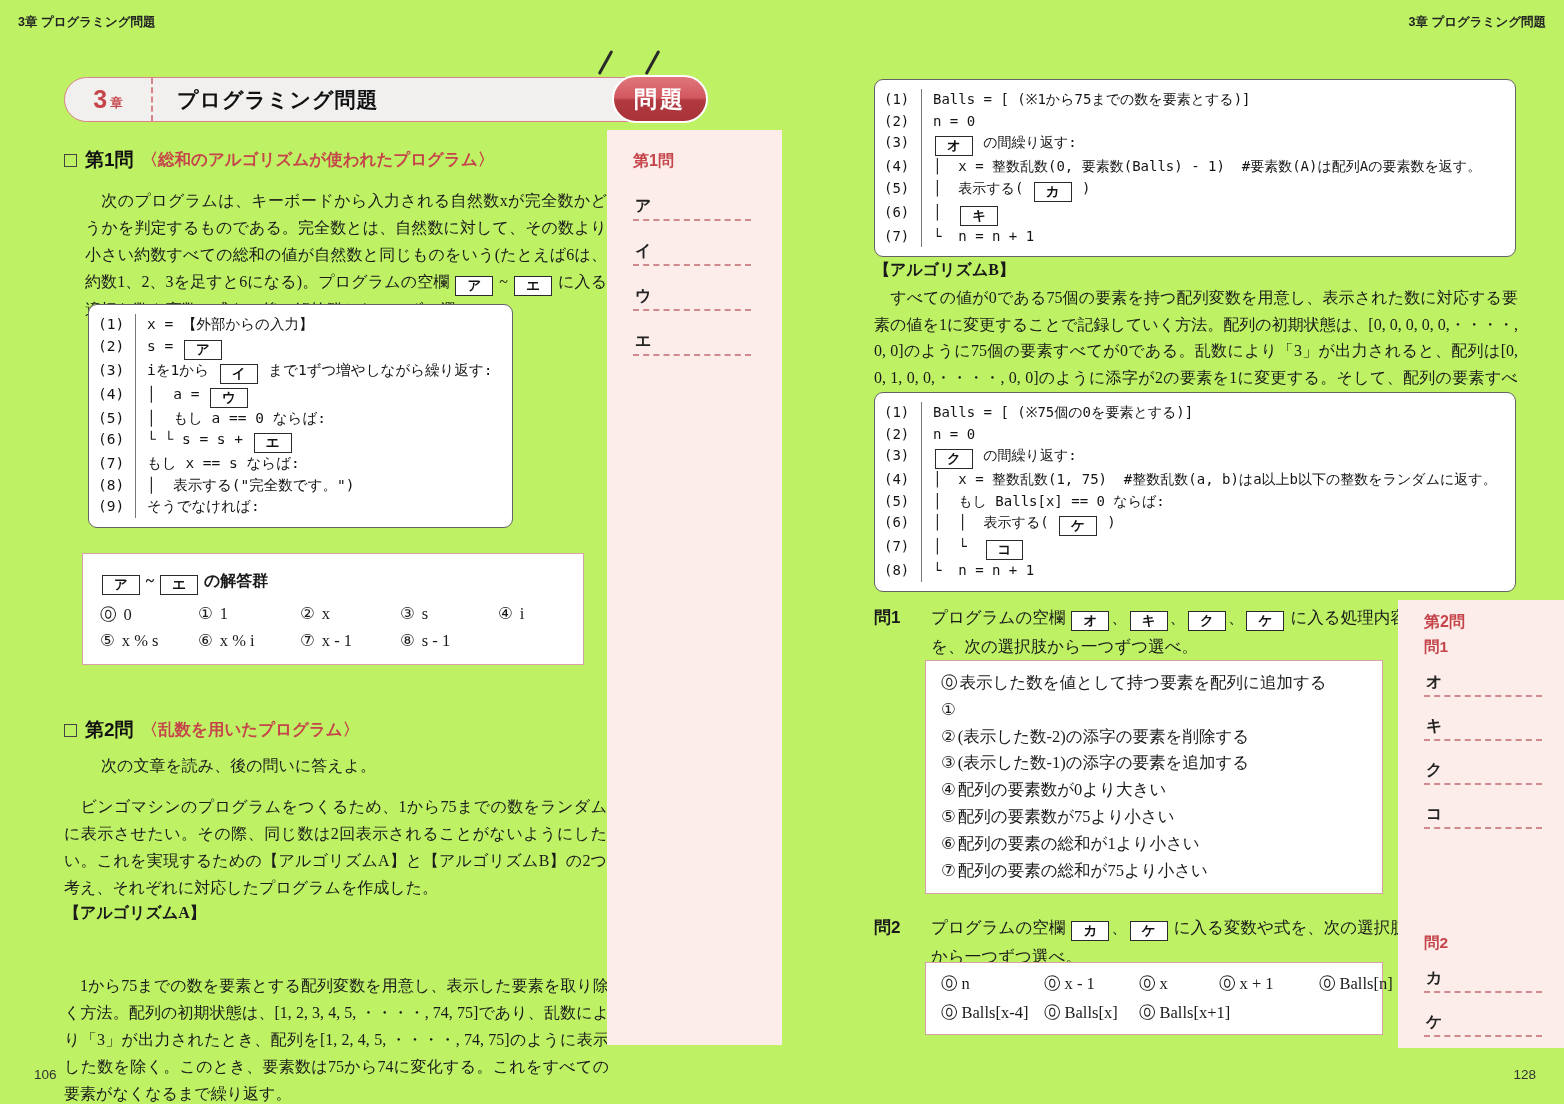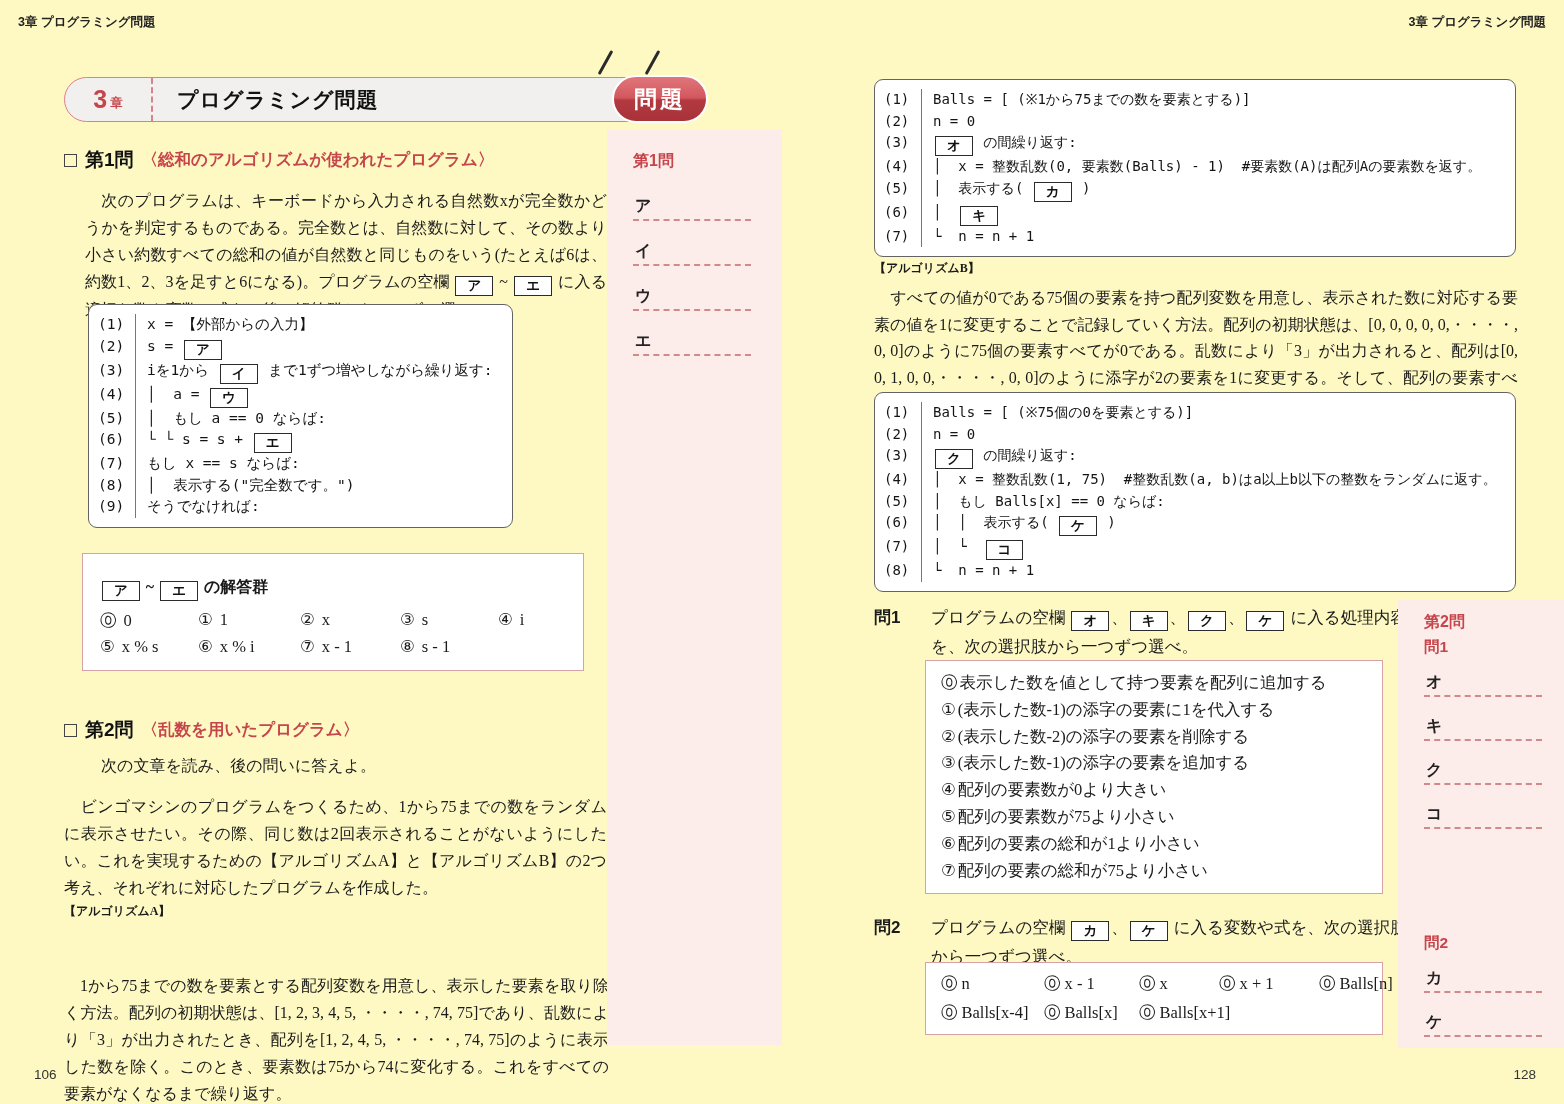--- a/index.html
+++ b/index.html
@@ -1,17 +1,17 @@
 <!DOCTYPE html>
 <html><head>
 <meta charset="utf-8">
 <style>
   *{margin:0;padding:0;box-sizing:border-box}
   html,body{background:#fff}
-  .spread{position:relative;width:1564px;height:1104px;background:#fef9c3;color:#1a1a1a;
+  .spread{position:relative;width:1564px;height:1104px;background:#bef264;color:#1a1a1a;
           font-family:"Liberation Serif","DejaVu Serif",serif;overflow:hidden}
   
   .rh{position:absolute;top:14px;font:700 12.5px "Liberation Sans","DejaVu Sans",sans-serif;color:#222}
   .rh-l{left:18px}.rh-r{right:18px}
   .pagenum{position:absolute;bottom:22px;font:400 13.5px "Liberation Sans","DejaVu Sans",sans-serif;color:#333}
   .pn-l{left:34px}.pn-r{right:28px}
   
   .banner{position:absolute;left:64px;top:77px;width:643px;height:45px;background:#f1f0ef;
           border:1.5px solid #d98388;border-radius:23px;display:flex;align-items:stretch}
   .ch-box{width:88px;display:flex;align-items:center;justify-content:center;
@@ -32,39 +32,39 @@
   .qcheck{width:13px;height:13px;border:1.5px solid #444;flex:none}
   .qnum{font:700 19px "Liberation Sans","DejaVu Sans",sans-serif;color:#111}
   .qsub{font:700 16.5px "Liberation Sans","DejaVu Sans",sans-serif;color:#c5454b}
   
   .para{position:absolute;font-size:16px;line-height:27px;text-align:justify;color:#1a1a1a}
   .p-q1intro{left:85px;top:187px;width:522px}
   .p-q2a{left:85px;top:752px;width:522px}
   .p-q2b{left:64px;top:793px;width:543px}
   .p-algoa{left:64px;top:972px;width:545px}
   .p-algob{left:874px;top:285px;width:644px;line-height:26.5px}
-  .algo-title{position:absolute;font-weight:700;font-size:12px}
+  .algo-title{position:absolute;font-weight:700;font-size:16px}
   .at-a{left:64px;top:903px}
   .at-b{left:874px;top:260px}
   
   .codebox{position:absolute;border:1.5px solid #636363;border-radius:9px;background:#fff;padding:9px 0;
            font-family:"DejaVu Sans Mono","Liberation Mono",monospace;color:#141414}
   .cb1{left:88px;top:304px;width:425px;font-size:14.5px}
   .cbA{left:874px;top:79px;width:642px;font-size:14px}
   .cbB{left:874px;top:392px;width:642px;font-size:14px}
   .crow{display:flex;line-height:21.5px}
   .cln{width:47px;padding-left:9px;flex:none;border-right:1.3px solid #777}
   .ccd{padding-left:11px;white-space:pre}
   
   .blank{display:inline-block;font:700 13.5px "Liberation Sans","DejaVu Sans",sans-serif;color:#111;
          border:1.6px solid #2b2b2b;background:#fff;padding:0 11px;line-height:17.5px;height:20px;
          vertical-align:-3px;margin:0 2px}
   
   .ansbox{position:absolute;left:82px;top:553px;width:502px;border:1.1px solid #d5a3a6;background:#fff;
-          padding:21px 17px 13px}
+          padding:15px 17px 13px}
   .ag-head{font-size:16px;font-weight:700;line-height:24px}
   .optgrid1{margin-top:9px;display:grid;grid-template-columns:98px 102px 100px 98px auto;row-gap:5px;font-size:16.5px}
   .opt{display:flex;align-items:baseline}
   .opt-k{font-family:"DejaVu Sans","Liberation Sans",sans-serif;font-size:16.5px;margin-right:7px;flex:none}
   
   .mon{position:absolute;display:flex}
   .m1{left:874px;top:603px;width:535px}
   .m2{left:874px;top:913px;width:535px}
   .mon-label{font:700 17px "Liberation Sans","DejaVu Sans",sans-serif;width:57px;flex:none;padding-top:3px}
   .mon-prompt{font-size:16.5px;line-height:29px;width:478px}
@@ -302,21 +302,20 @@
     <div class="mon-label">問1</div>
     <div class="mon-prompt">プログラムの空欄 <span class="blank">オ</span>、<span class="blank">キ</span>、<span class="blank">ク</span>、<span class="blank">ケ</span> に入る処理内容を、次の選択肢から一つずつ選べ。</div>
   </div>
   <div class="optbox1">
       <div class="opt">
         <span class="opt-k">⓪</span>
         <span class="opt-v">表示した数を値として持つ要素を配列に追加する</span>
       </div>
       <div class="opt">
         <span class="opt-k">①</span>
-        <span class="opt-v">(表示した数-1)の添字の要素に1を代入する</span>
       </div>
       <div class="opt">
         <span class="opt-k">②</span>
         <span class="opt-v">(表示した数-2)の添字の要素を削除する</span>
       </div>
       <div class="opt">
         <span class="opt-k">③</span>
         <span class="opt-v">(表示した数-1)の添字の要素を追加する</span>
       </div>
       <div class="opt">

